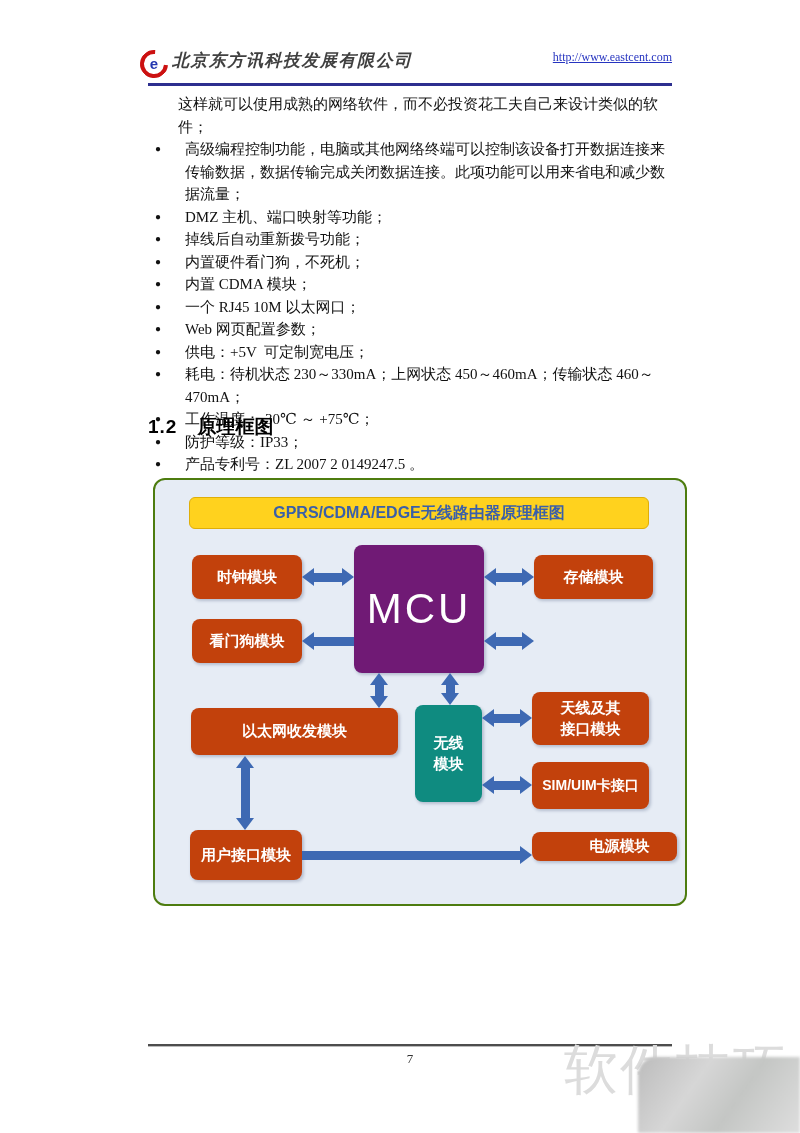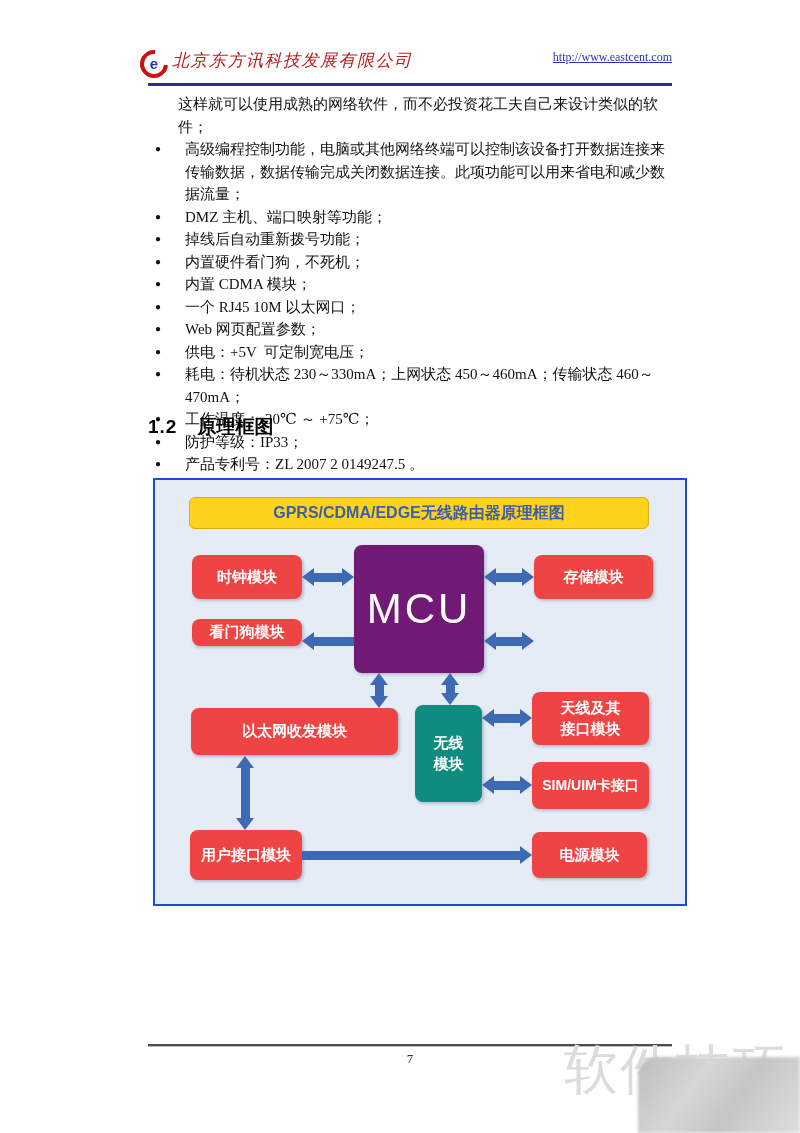--- a/index.html
+++ b/index.html
@@ -5,45 +5,45 @@
   html,body{margin:0;padding:0;background:#fff;}
   #page{position:relative;width:800px;height:1133px;background:#ffffff;overflow:hidden;
         font-family:"Liberation Serif","DejaVu Serif",serif;color:#111;}
 
   
   .hdr-row{position:absolute;left:140px;top:46px;width:532px;height:34px;}
   .logo{position:absolute;left:0;top:4px;width:20px;height:20px;border:4px solid #cc1111;
         border-radius:50%;border-right-color:transparent;transform:rotate(-40deg);}
   .logo span{display:block;transform:rotate(40deg);color:#2336b0;font-weight:bold;
         font-size:15px;line-height:20px;text-align:center;font-family:"Liberation Sans",sans-serif;}
-  .company{position:absolute;left:32px;top:3px;font-size:17px;font-weight:normal;color:#b91c1c;
+  .company{position:absolute;left:32px;top:3px;font-size:17px;font-weight:bold;color:#404040;
         letter-spacing:1.5px;font-style:italic;}
   .url{position:absolute;right:0;top:4px;font-size:12px;color:#2634c0;text-decoration:underline;
         font-family:"Liberation Serif",serif;}
   .hdr-rule{position:absolute;left:148px;top:83px;width:524px;height:3px;background:#2d2f8f;}
 
   
   .textblock{position:absolute;left:148px;top:93px;width:528px;font-size:15px;line-height:22.5px;}
   .intro{padding-left:30px;}
   .brow{display:flex;}
   .bmark{flex:0 0 30px;padding-left:7px;font-size:10px;line-height:22.5px;}
   .btext{flex:1;white-space:pre-wrap;}
 
   
   .sechead{position:absolute;left:148px;top:414px;font-size:19px;font-weight:bold;
         font-family:"Liberation Sans",sans-serif;color:#000;}
   .sechead .num{margin-right:20px;letter-spacing:1px;}
 
   
   .diagram{position:absolute;left:153px;top:478px;width:530px;height:424px;background:#e6ecf5;
-        border:2px solid #1d4ed8;border-radius:0;font-family:"Liberation Sans",sans-serif;}
+        border:2px solid #4d7c0f;border-radius:12px;font-family:"Liberation Sans",sans-serif;}
   .dtitle{position:absolute;left:34px;top:17px;width:458px;height:30px;background:#ffd21e;
         border:1px solid #dfae08;border-radius:6px;display:flex;align-items:center;justify-content:center;
         font-size:16px;font-weight:bold;color:#3a5fa9;}
-  .mod{position:absolute;background:#ef4444;border-radius:8px;color:#fff;font-weight:bold;
+  .mod{position:absolute;background:#c2410c;border-radius:8px;color:#fff;font-weight:bold;
         font-size:15px;display:flex;align-items:center;justify-content:center;text-align:center;
         box-shadow:1.5px 2px 3px rgba(60,80,120,.28);white-space:pre-line;line-height:1.35;}
   .mcu{background:#701a75;font-size:42px;font-weight:400;letter-spacing:3px;text-align:center;}
   .teal{background:#0f8b80;}
   .sim{font-size:14px;}
 
   
   .ah{position:absolute;}
   .ah .sh{position:absolute;top:50%;margin-top:-4.5px;height:9px;background:#3e69b3;left:0;right:0;}
   .ah.l .sh{left:11px;} .ah.r .sh{right:11px;}
@@ -139,30 +139,30 @@
 
   <div class="sechead">
     <span class="num">1.2</span><span>原理框图</span>
   </div>
 
   <div class="diagram">
     <div class="dtitle">GPRS/CDMA/EDGE无线路由器原理框图</div>
 
     <div class="mod mcu" style="left:199px;top:65px;width:130px;height:128px;">MCU</div>
     <div class="mod" style="left:37px;top:75px;width:110px;height:44px;">时钟模块</div>
-    <div class="mod" style="left:37px;top:139px;width:110px;height:27px;">看门狗模块</div>
+    <div class="mod" style="left:37px;top:139px;width:110px;height:44px;">看门狗模块</div>
     <div class="mod" style="left:379px;top:75px;width:119px;height:44px;">存储模块</div>
     <div class="mod teal" style="left:260px;top:225px;width:67px;height:97px;">无线
 模块</div>
     <div class="mod" style="left:36px;top:228px;width:207px;height:47px;">以太网收发模块</div>
     <div class="mod" style="left:377px;top:212px;width:117px;height:53px;text-align:right;">天线及其
 接口模块</div>
     <div class="mod sim" style="left:377px;top:282px;width:117px;height:47px;">SIM/UIM卡接口</div>
     <div class="mod" style="left:35px;top:350px;width:112px;height:50px;">用户接口模块</div>
-    <div class="mod" style="left:377px;top:352px;width:115px;height:46px;">电源模块</div>
+    <div class="mod" style="left:377px;top:352px;width:115px;height:29px;padding-left:30px;">电源模块</div>
 
     <div class="ah l r" style="left:147px;top:85px;width:52px;height:24px;">
         <span class="tl"></span>
         <span class="sh"></span>
         <span class="tr"></span>
       </div>
     <div class="ah l" style="left:147px;top:149px;width:52px;height:24px;">
         <span class="tl"></span>
         <span class="sh"></span>
       </div>

